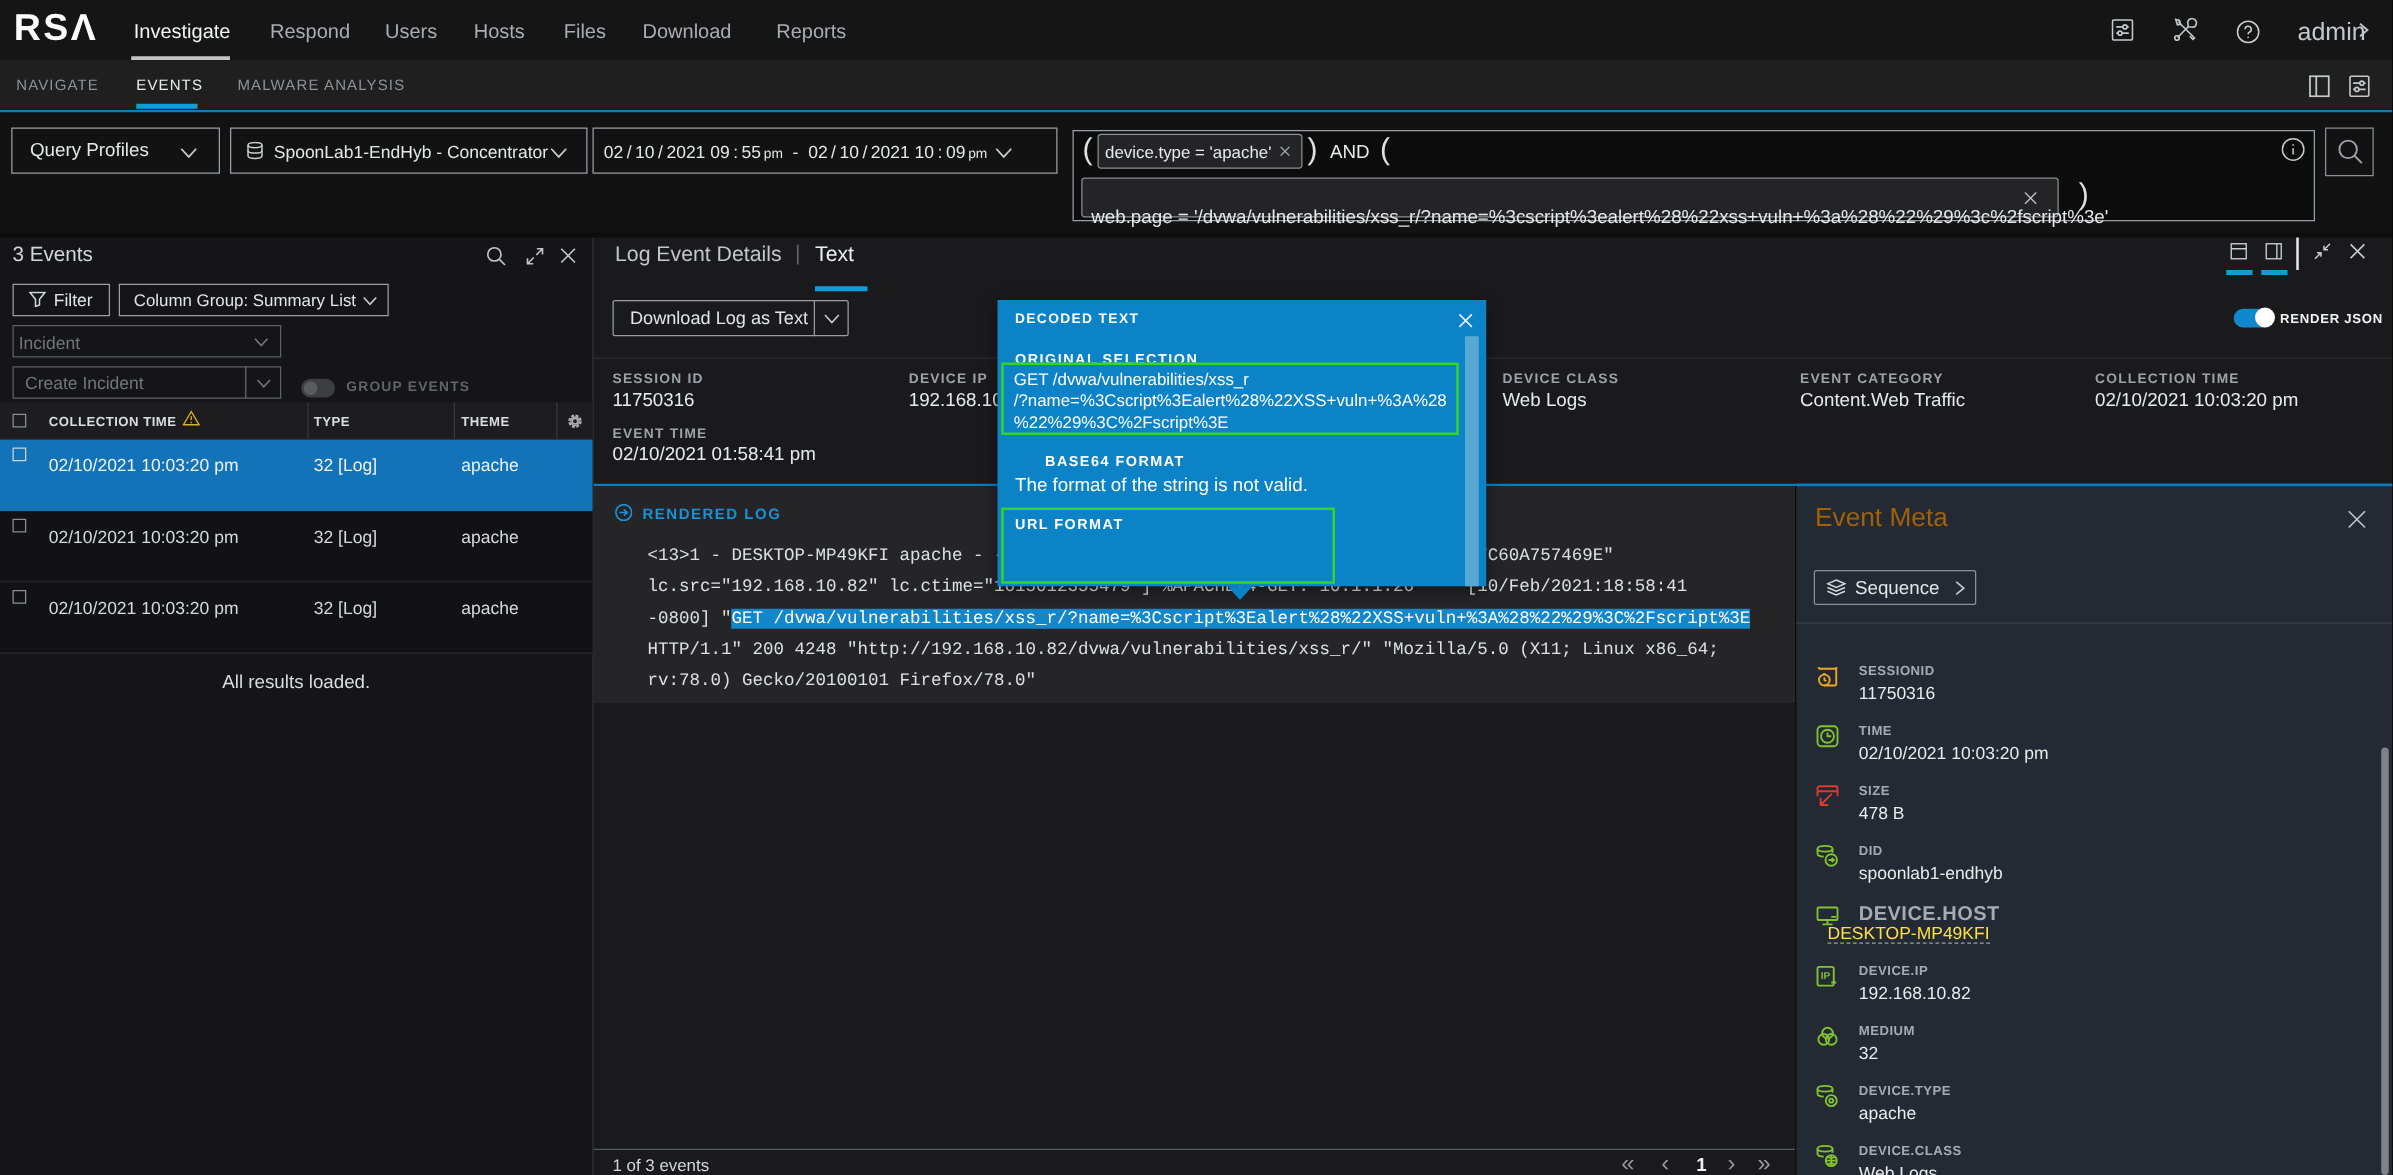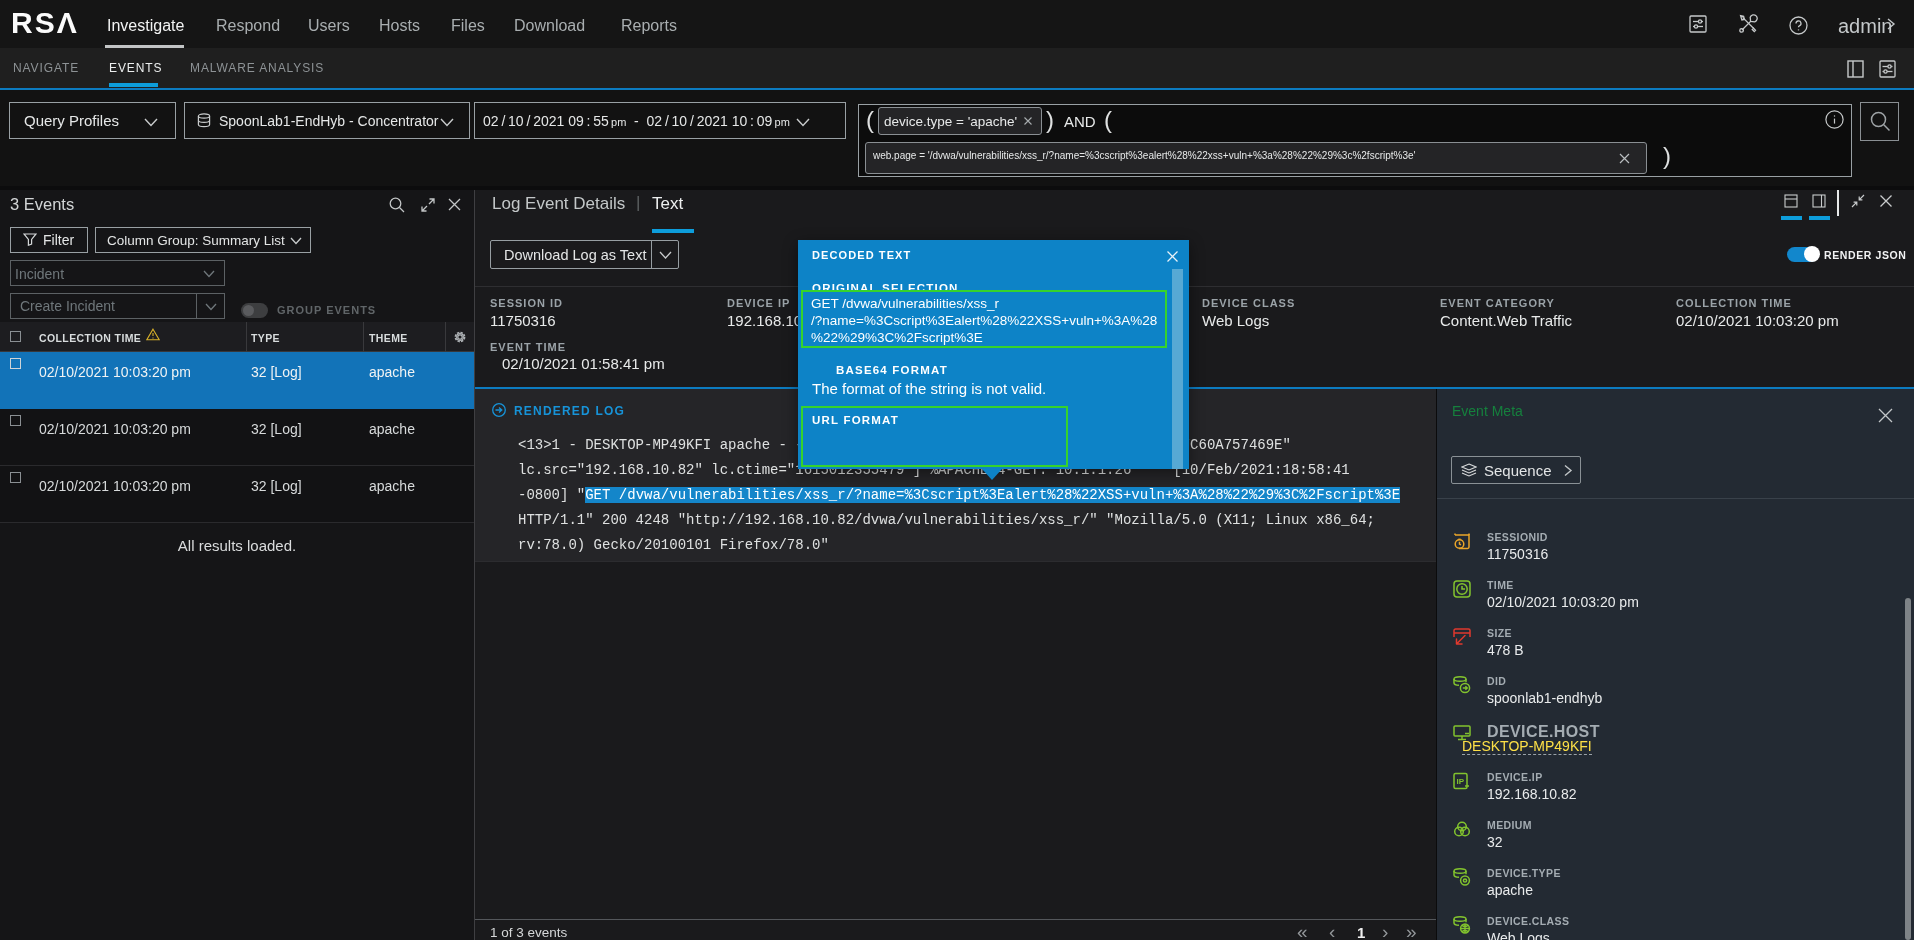--- a/index.html
+++ b/index.html
@@ -128,21 +128,21 @@
 <div class="abs" style="left:1064px;top:113px;font-size:15px;color:#e8eaea;">AND</div>
 <div class="abs" style="left:1104px;top:106px;font-size:24px;font-weight:300;color:#dfe1e1;">(</div>
 <div class="abs" style="left:1825px;top:110px;">
 <svg width="19" height="19" viewBox="0 0 19 19" fill="none" stroke="#c6c9ca" stroke-width="1.2">
   <circle cx="9.5" cy="9.5" r="8.6"></circle>
         <line x1="9.5" y1="8.6" x2="9.5" y2="13.6"></line>
         <line x1="9.5" y1="5.4" x2="9.5" y2="6.6"></line>
 </svg>
     </div>
 <div class="abs" style="left:865px;top:142px;width:782px;height:32px;background:#242426;border:1px solid #8a8f93;border-radius:3px;"></div>
-<div class="abs" style="left:873px;top:150px;font-size:10px;color:#e7e9e9;white-space:nowrap;">web.page = '/dvwa/vulnerabilities/xss_r/?name=%3cscript%3ealert%28%22xss+vuln+%3a%28%22%29%3c%2fscript%3e'</div>
+<div class="abs" style="left:873px;top:165px;font-size:15px;color:#e7e9e9;white-space:nowrap;">web.page = '/dvwa/vulnerabilities/xss_r/?name=%3cscript%3ealert%28%22xss+vuln+%3a%28%22%29%3c%2fscript%3e'</div>
 <div class="abs" style="left:1618px;top:152px;">
 <svg width="13" height="13" viewBox="0 0 13 13" fill="none" stroke="#b9bdbf" stroke-width="1.2">
         <path d="M2 2 L11 11 M11 2 L2 11"></path>
       </svg>
     </div>
 <div class="abs" style="left:1663px;top:142px;font-size:24px;font-weight:300;color:#dfe1e1;">)</div>
 
 <div class="abs" style="left:1860px;top:102px;width:39px;height:39px;border:1px solid #8a8f93;"></div>
 <div class="abs" style="left:1870px;top:111px;">
 <svg width="21" height="21" viewBox="0 0 21 21" fill="none" stroke="#9ea3a6" stroke-width="1.5">
@@ -294,21 +294,21 @@
 <div class="abs val" style="left:490px;top:312px;">11750316</div>
 <div class="abs lbl" style="left:727px;top:297px;">DEVICE IP</div>
 <div class="abs val" style="left:727px;top:312px;">192.168.10.82</div>
 <div class="abs lbl" style="left:1202px;top:297px;">DEVICE CLASS</div>
 <div class="abs val" style="left:1202px;top:312px;">Web Logs</div>
 <div class="abs lbl" style="left:1440px;top:297px;">EVENT CATEGORY</div>
 <div class="abs val" style="left:1440px;top:312px;">Content.Web Traffic</div>
 <div class="abs lbl" style="left:1676px;top:297px;">COLLECTION TIME</div>
 <div class="abs val" style="left:1676px;top:312px;">02/10/2021 10:03:20 pm</div>
 <div class="abs lbl" style="left:490px;top:341px;">EVENT TIME</div>
-<div class="abs val" style="left:490px;top:355px;margin-left:12px;">02/10/2021 01:58:41 pm</div>
+<div class="abs val" style="left:490px;top:355px;">02/10/2021 01:58:41 pm</div>
 
 <div class="abs" style="left:475px;top:387px;width:1439px;height:2px;background:#0c7bc0;"></div>
 <div class="abs" style="left:475px;top:389px;width:1439px;height:172px;background:#252528;"></div>
 <div class="abs" style="left:492px;top:403px;">
 <svg width="14" height="14" viewBox="0 0 14 14" fill="none">
   <circle cx="7" cy="7" r="6.3" stroke="#1793d8" stroke-width="1.3"></circle>
   <path d="M3.5 7 H9 M7 4.5 L9.8 7 L7 9.5" stroke="#1793d8" stroke-width="1.3"></path>
       </svg>
     </div>
 <div class="abs" style="left:514px;top:404px;font-size:12px;font-weight:700;letter-spacing:1.2px;color:#1793d8;">RENDERED LOG</div>
@@ -322,21 +322,21 @@
 <div class="abs" style="left:475px;top:919px;width:1439px;height:1px;background:#54575b;"></div>
 <div class="abs" style="left:490px;top:925px;font-size:13.5px;color:#d5d7d8;">1 of 3 events</div>
 <div class="abs" style="left:1297px;top:921px;font-size:19px;color:#93979a;">«</div>
 <div class="abs" style="left:1329px;top:921px;font-size:19px;color:#93979a;">‹</div>
 <div class="abs" style="left:1357px;top:924px;font-size:15px;font-weight:700;color:#efefef;">1</div>
 <div class="abs" style="left:1382px;top:921px;font-size:19px;color:#93979a;">›</div>
 <div class="abs" style="left:1406px;top:921px;font-size:19px;color:#93979a;">»</div>
 
 <div class="abs" style="left:1437px;top:387px;width:477px;height:553px;background:#232a33;border-top:2px solid #0c7bc0;"></div>
 <div class="abs" style="left:1436px;top:389px;width:1px;height:551px;background:#0b0b0c;"></div>
-<div class="abs" style="left:1452px;top:403px;font-size:14px;color:#15803d;">Event Meta</div>
+<div class="abs" style="left:1452px;top:403px;font-size:21px;color:#a16207;">Event Meta</div>
 <div class="abs" style="left:1877px;top:407px;">
 <svg width="17" height="17" viewBox="0 0 17 17" fill="none" stroke="#c2c6c8" stroke-width="1.3">
   <path d="M2 2 L15 15 M15 2 L2 15"></path>
       </svg>
     </div>
 <div class="abs" style="left:1451px;top:456px;width:130px;height:28px;border:1px solid #8a9196;border-radius:2px;"></div>
 <div class="abs" style="left:1461px;top:463px;">
 <svg width="16" height="15" viewBox="0 0 16 15" fill="none" stroke="#d8dadb" stroke-width="1.1">
   <path d="M8 1 L15 4 L8 7 L1 4 Z"></path>
         <path d="M1 7 L8 10 L15 7"></path>

